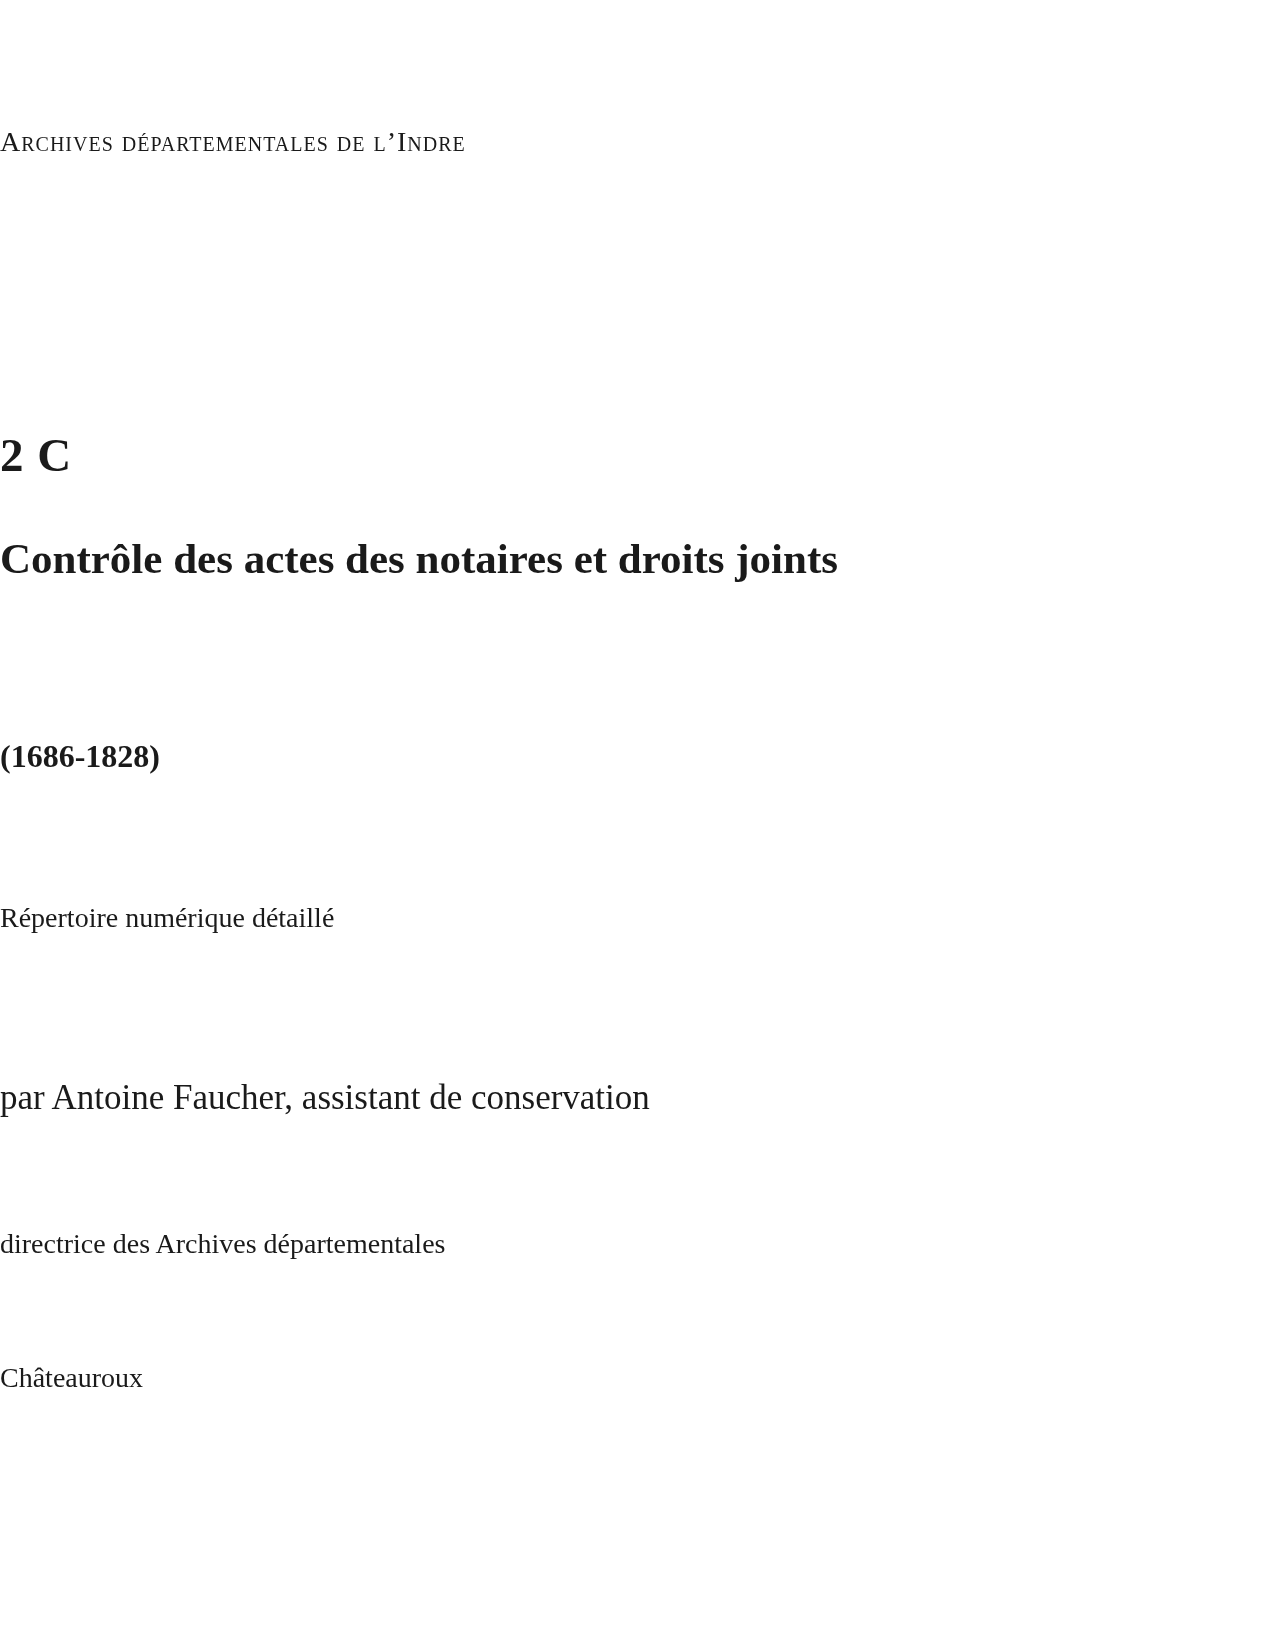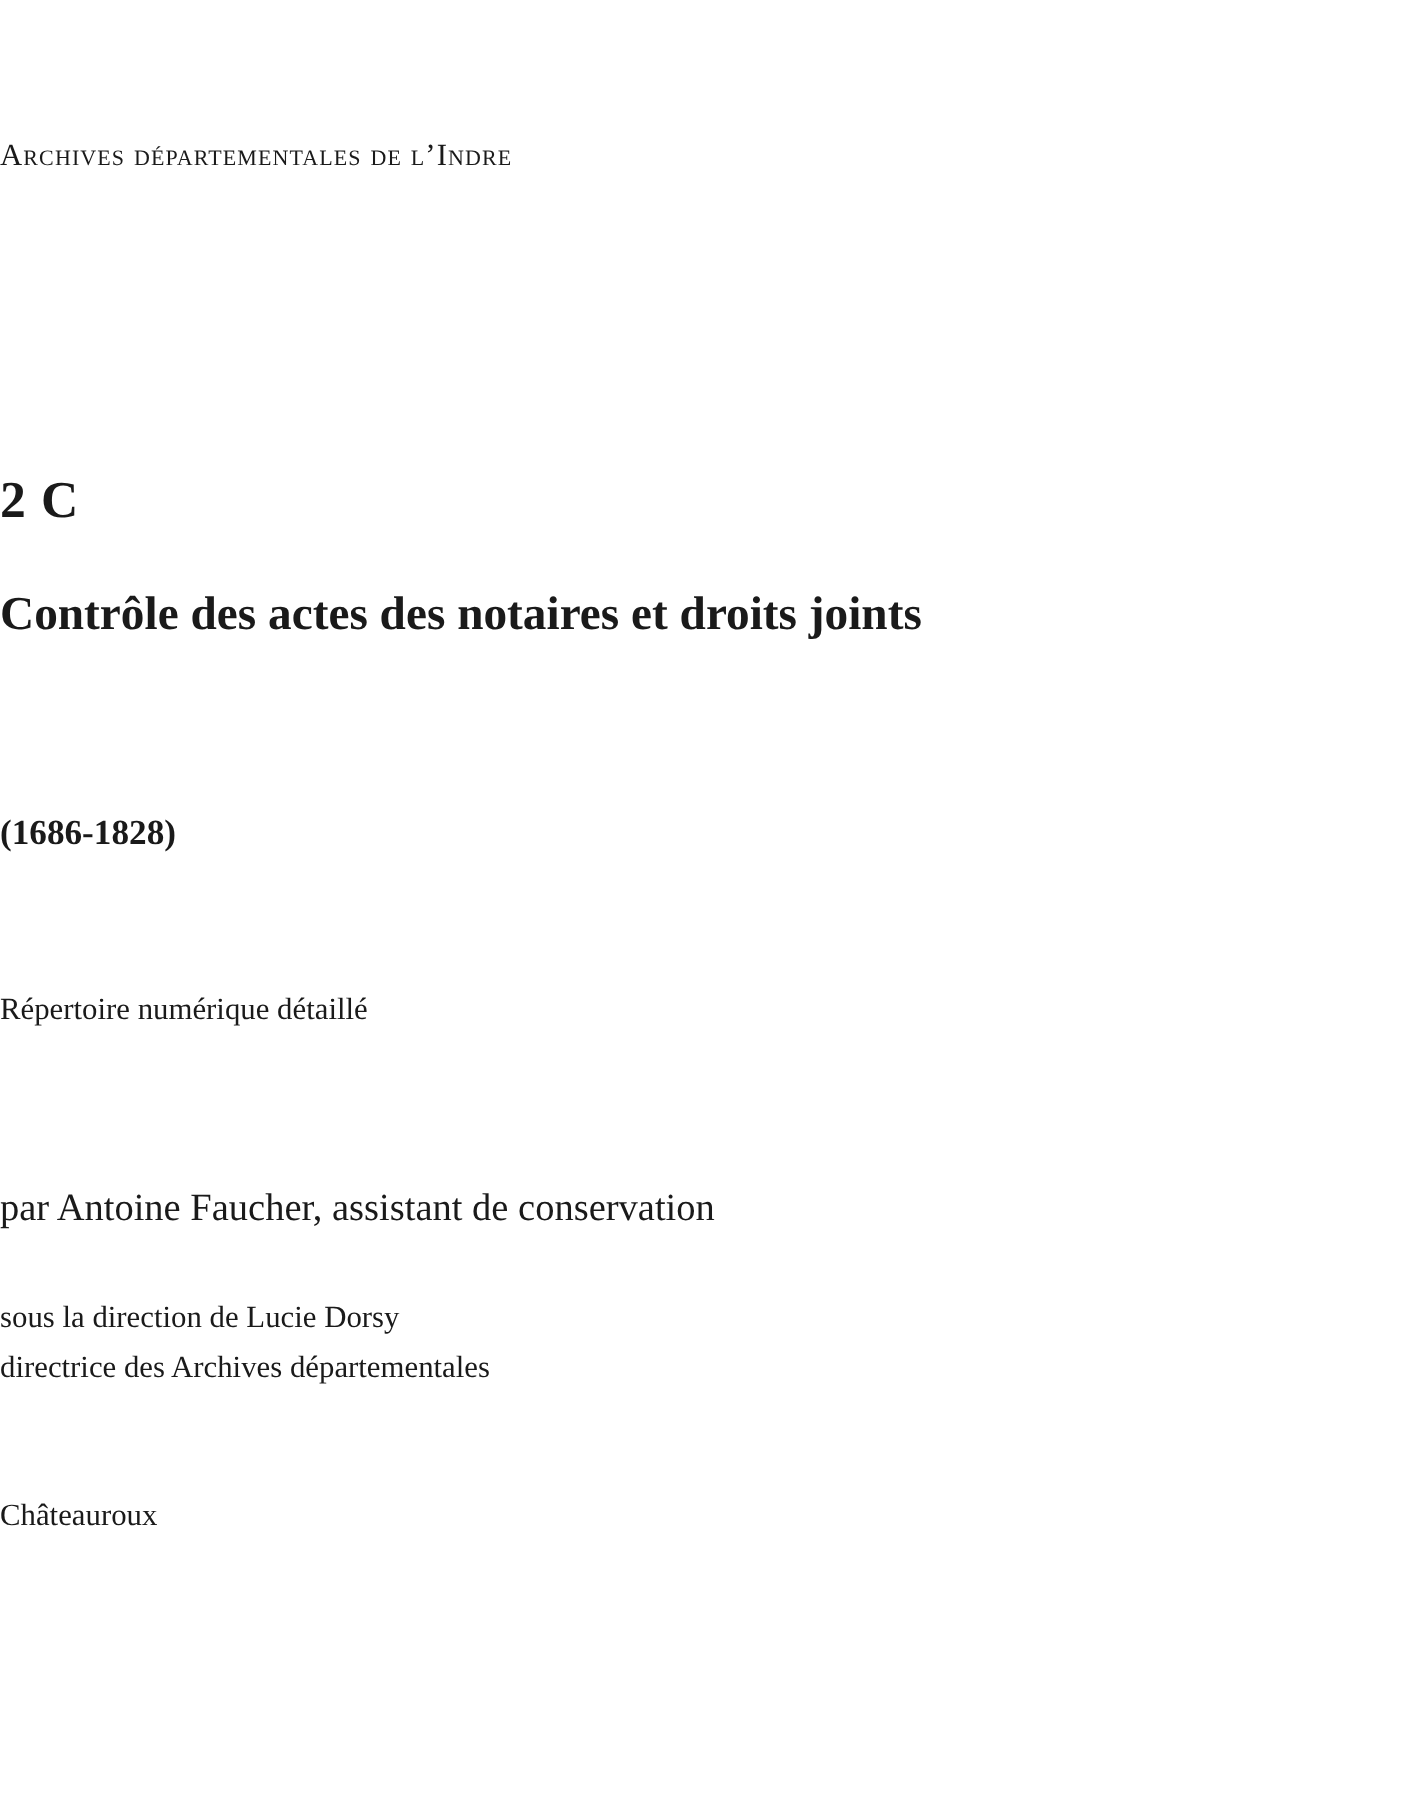--- a/index.html
+++ b/index.html
@@ -91,20 +91,19 @@
   <div class="line series-code">2 C</div>
 
   <div class="line main-title">Contrôle des actes des notaires et droits joints</div>
 
   <div class="line date-range">(1686-1828)</div>
 
   <div class="line subtitle">Répertoire numérique détaillé</div>
 
   <div class="line author-line">par Antoine Faucher, assistant de conservation</div>
 
-  <div class="line direction-line-1">sous la direction de Lucie Dorsy</div>
 
   <div class="line direction-line-2">directrice des Archives départementales</div>
 
   <div class="line place-line">Châteauroux</div>
 
 
 </div>
 
 </body></html>

